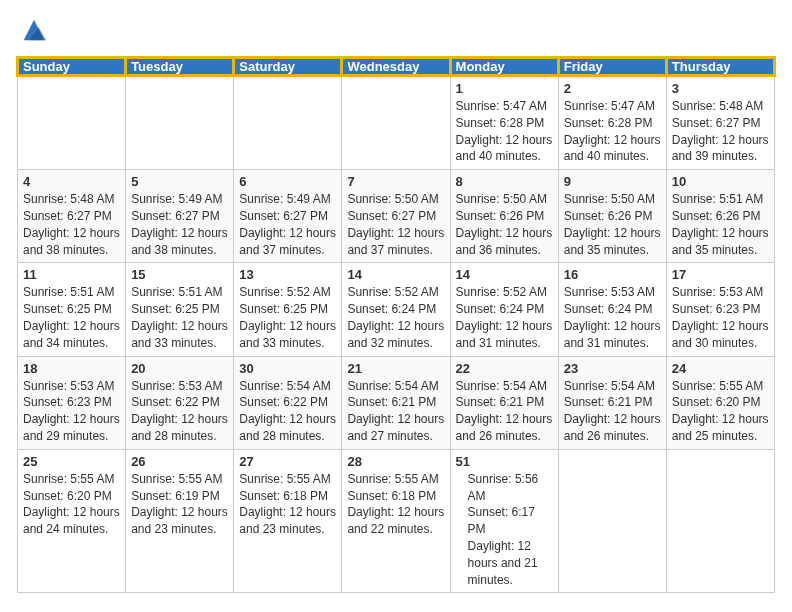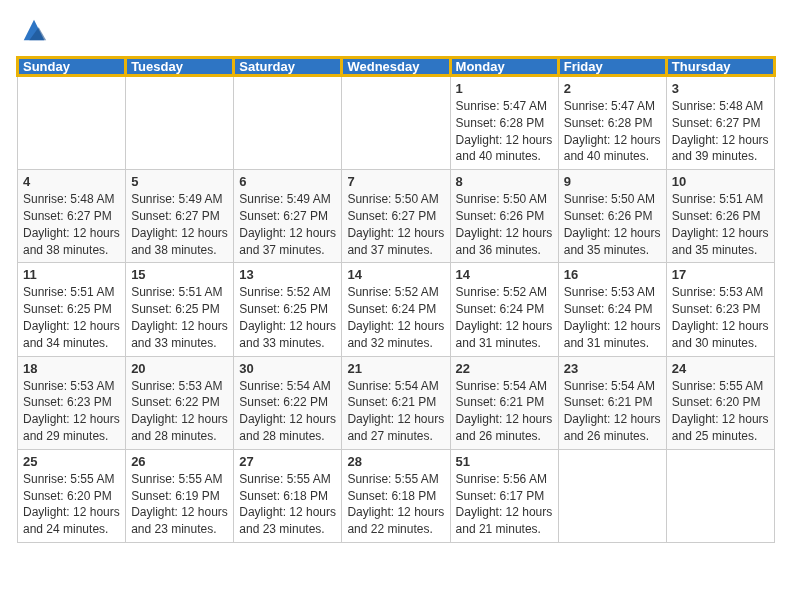--- a/index.html
+++ b/index.html
@@ -294,21 +294,21 @@
 Daylight: 12 hours and 23 minutes.</div>
         </td>
         <td>
           <span class="day-num">28</span>
           <div class="day-info" style="white-space: pre-line;">Sunrise: 5:55 AM
 Sunset: 6:18 PM
 Daylight: 12 hours and 22 minutes.</div>
         </td>
         <td>
           <span class="day-num">51</span>
-          <div class="day-info" style="white-space: pre-line;">Sunrise: 5:56 AM
+          <div class="day-info" style="white-space: pre-line; margin-left: 12px;">Sunrise: 5:56 AM
 Sunset: 6:17 PM
 Daylight: 12 hours and 21 minutes.</div>
         </td>
         <td class="empty"></td>
         <td class="empty"></td>
       </tr>
     </tbody>
 </table>
 
 </body></html>

